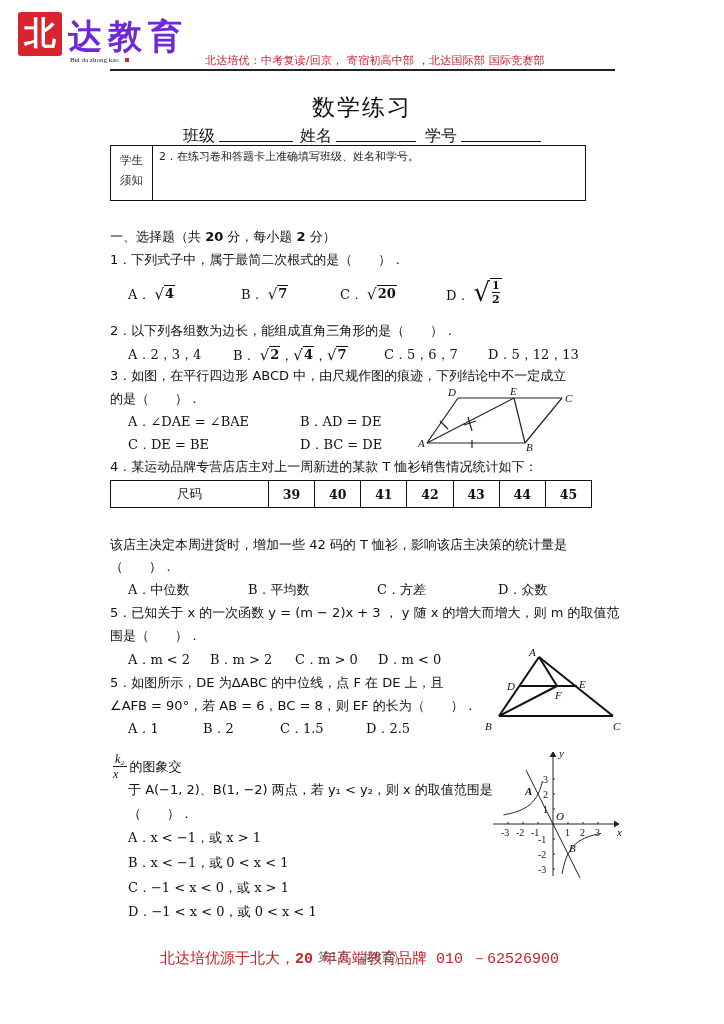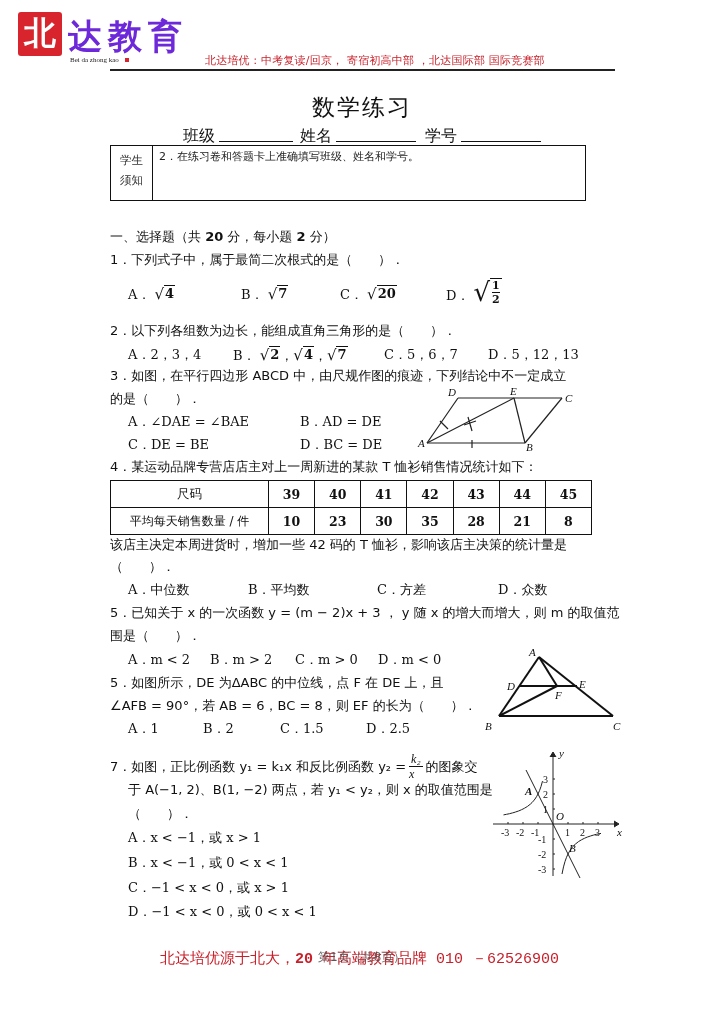--- a/index.html
+++ b/index.html
@@ -130,30 +130,20 @@
       <tr>
     <td style="width:155px;font-family:'DejaVu Sans',sans-serif;">尺码</td>
     <td class="b">39</td>
     <td class="b">40</td>
     <td class="b">41</td>
     <td class="b">42</td>
     <td class="b">43</td>
     <td class="b">44</td>
     <td class="b">45</td>
   </tr>
-  <tr>
-    <td style="font-family:'DejaVu Sans',sans-serif;font-size:12px;">平均每天销售数量 / 件</td>
-    <td class="b">10</td>
-    <td class="b">23</td>
-    <td class="b">30</td>
-    <td class="b">35</td>
-    <td class="b">28</td>
-    <td class="b">21</td>
-    <td class="b">8</td>
-  </tr>
 </tbody>
   </table>
 <div class="abs txt" style="left:110px;top:536px;">该店主决定本周进货时，增加一些 42 码的 T 恤衫，影响该店主决策的统计量是</div>
 <div class="abs txt" style="left:110px;top:558px;">（　　）．</div>
 <div class="abs opt" style="left:128px;top:581px;">A．中位数</div>
 <div class="abs opt" style="left:248px;top:581px;">B．平均数</div>
 <div class="abs opt" style="left:377px;top:581px;">C．方差</div>
 <div class="abs opt" style="left:498px;top:581px;">D．众数</div>
 
 <div class="abs txt" style="left:110px;top:604px;">5．已知关于 x 的一次函数 y = (m − 2)x + 3 ， y 随 x 的增大而增大，则 m 的取值范</div>
@@ -182,21 +172,20 @@
     <text x="49" y="21">A</text>
     <text x="5" y="95">B</text>
     <text x="133" y="95">C</text>
     <text x="27" y="55">D</text>
     <text x="99" y="53">E</text>
     <text x="75" y="64">F</text>
   </g>
 </svg>
 
 <div class="abs txt" style="left:110px;top:752px;display:flex;align-items:center;">
-  <span>7．如图，正比例函数 y₁ = k₁x 和反比例函数 y₂ =</span>
   <span style="display:inline-flex;flex-direction:column;font-family:'Liberation Serif',serif;font-style:italic;font-size:12px;line-height:14px;margin:0 3px;">
     <span style="border-bottom:1px solid #111;padding:0 2px;">k₂</span>
     <span>x</span>
   </span>
   <span>的图象交</span>
 </div>
 <div class="abs txt" style="left:128px;top:781px;">于 A(−1, 2)、B(1, −2) 两点，若 y₁ &lt; y₂，则 x 的取值范围是</div>
 <div class="abs txt" style="left:128px;top:805px;">（　　）．</div>
 <div class="abs opt" style="left:128px;top:829px;">A．x &lt; −1，或 x &gt; 1</div>
 <div class="abs opt" style="left:128px;top:854px;">B．x &lt; −1，或 0 &lt; x &lt; 1</div>

